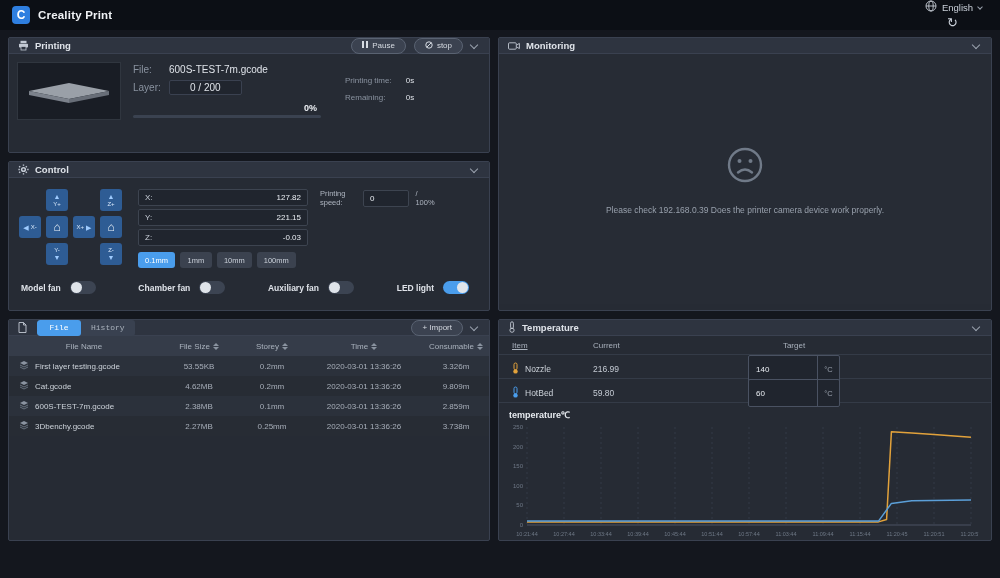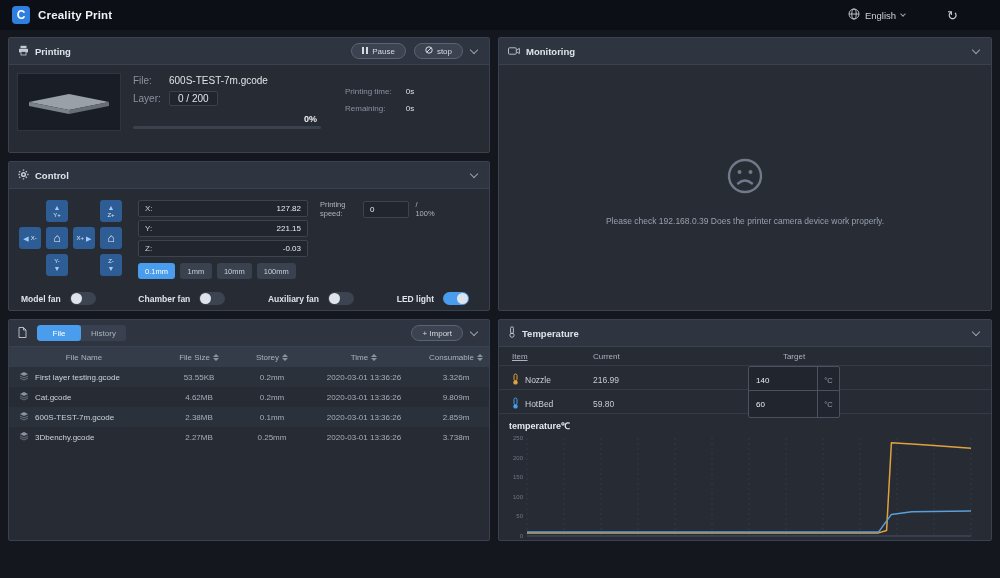--- a/index.html
+++ b/index.html
@@ -5,51 +5,51 @@
   * { margin:0; padding:0; box-sizing:border-box; }
   html,body { background:#14171e; }
   body { font-family:"Liberation Sans", sans-serif; color:#d2d7de; }
   .app { width:1000px; height:578px; background:#14171e; overflow:hidden; position:relative; }
 
   
   .topbar { height:30px; background:#0c0f15; display:flex; align-items:center; padding:0 12px; }
   .logo { width:18px; height:18px; background:#2f7fe0; border-radius:4px; color:#fff; font-weight:bold;
           font-size:12px; display:flex; align-items:center; justify-content:center; }
   .brand { margin-left:8px; font-size:11.5px; font-weight:bold; color:#f0f2f5; letter-spacing:.2px; }
-  .topbar-right { margin-left:auto; display:flex; align-items:center; gap:14px; }
+  .topbar-right { margin-left:auto; display:flex; align-items:center; gap:0;flex-direction:column; }
   .lang-sel { display:flex; align-items:center; gap:5px; background:none; border:none; color:#c9cfd8; }
   .lang-label { font-size:9.5px; color:#c9cfd8; }
   .refresh { font-size:13px; color:#c9cfd8; margin-left:28px; margin-right:30px; background:none; border:none; }
 
   
   .main { display:flex; gap:8px; padding:7px 8px; }
   .col-left { width:482px; display:flex; flex-direction:column; gap:8px; }
   .col-right { flex:1; display:flex; flex-direction:column; gap:8px; }
 
   .panel { background:#262b34; border:1px solid #3a4150; border-radius:2px; overflow:hidden; }
-  .panel-header { height:27px; background:#2e3440; border-bottom:1px solid #3a4150; display:flex;
+  .panel-header { height:16px; background:#2e3440; border-bottom:1px solid #3a4150; display:flex;
                   align-items:center; padding:0 9px; gap:6px; }
   .panel-title { font-size:9.5px; font-weight:bold; color:#dfe3e9; }
   .ph-right { margin-left:auto; display:flex; align-items:center; gap:8px; }
   .chev { width:6px; height:6px; border-right:1.5px solid #9aa2ae; border-bottom:1.5px solid #9aa2ae;
           transform:rotate(45deg); display:inline-block; margin:0 3px 2px 0; }
   .chev-sm { width:4px; height:4px; border-right:1.2px solid #9aa2ae; border-bottom:1.2px solid #9aa2ae;
              transform:rotate(45deg); display:inline-block; margin-bottom:2px; }
   .pill-btn { height:16px; display:inline-flex; align-items:center; gap:4px; padding:0 10px;
               background:#3b4250; border:1px solid #5a6372; border-radius:9px; color:#d6dbe2; font-size:8px; }
 
   
   .printing-body { display:flex; padding:8px; height:93px; }
   .thumb { width:104px; height:58px; background:#191d25; border:1px solid #30363f; display:flex;
            align-items:center; justify-content:center; }
   .pinfo { margin-left:12px; width:188px; display:flex; flex-direction:column; gap:5px; padding-top:2px; }
   .prow { display:flex; align-items:center; gap:8px; font-size:10px; }
   .plabel { color:#8a93a0; min-width:28px; }
   .pval { color:#dfe3e9; }
-  .layer-box { border:1px solid #3a4150; background:#20252e; padding:1px 8px; border-radius:2px; color:#dfe3e9; }
+  .layer-box { border:1px solid #3a4150; background:#20252e; padding:1px 20px; border-radius:2px; color:#dfe3e9; }
   .progress-wrap { margin-top:3px; }
   .progress-label { text-align:right; font-size:9px; font-weight:bold; color:#eef1f5; margin-bottom:2px; padding-right:4px;}
   .progress-track { height:3px; background:#3a4250; border-radius:2px; overflow:hidden; }
   .progress-fill { height:100%; background:#4a9dec; }
   .ptimes { margin-left:24px; margin-top:14px; display:grid; grid-template-columns:auto auto; gap:8px 14px;
             font-size:8px; height:fit-content; }
   .ptimes .plabel{min-width:0;}
 
   
   .control-body { position:relative; padding:9px 10px; height:126px; display:flex; gap:16px; }
@@ -76,21 +76,21 @@
   .step-btn.active { background:#4a9dec; color:#fff; }
   .toggle-row { position:absolute; left:12px; right:20px; bottom:10px; display:flex; justify-content:space-between; }
   .toggle-group { display:flex; align-items:center; }
   .toggle-label { font-size:8.5px; font-weight:bold; color:#dfe3e9;text-align:right; }
   .switch { width:26px; height:13px; border-radius:7px; background:#3c4452; display:inline-flex;
             align-items:center; padding:1px; margin-left:9px; }
   .switch .knob { width:11px; height:11px; border-radius:50%; background:#dfe4ea; }
   .switch.on { background:#4a9dec; justify-content:flex-end; }
 
   
-  .tabs { display:flex; background:#394150; border-radius:3px; overflow:hidden; height:16px; margin-left:4px; }
+  .tabs { display:flex; background:#394150; border-radius:3px; overflow:hidden; height:16px; margin-left:4px;font-family:Liberation Mono, monospace; }
   .tab { min-width:44px; padding:0 10px; display:flex; align-items:center; justify-content:center;
          font-size:8px; color:#aab2bd; background:transparent; border:none; font-family:inherit; }
   .tab.active { background:#4a9dec; color:#fff; border-radius:3px; }
   .ftable-head { display:grid; grid-template-columns:150px 80px 66px 118px 1fr; height:20px;
                  background:#353c49; align-items:center; }
   .fcell { font-size:8px; color:#aab2bd; display:flex; align-items:center; justify-content:center; gap:3px;
            overflow:hidden; white-space:nowrap; }
   .frow { display:grid; grid-template-columns:150px 80px 66px 118px 1fr; height:20px; align-items:center;
           background:#2b313b; }
   .frow.alt { background:#272c34; }

